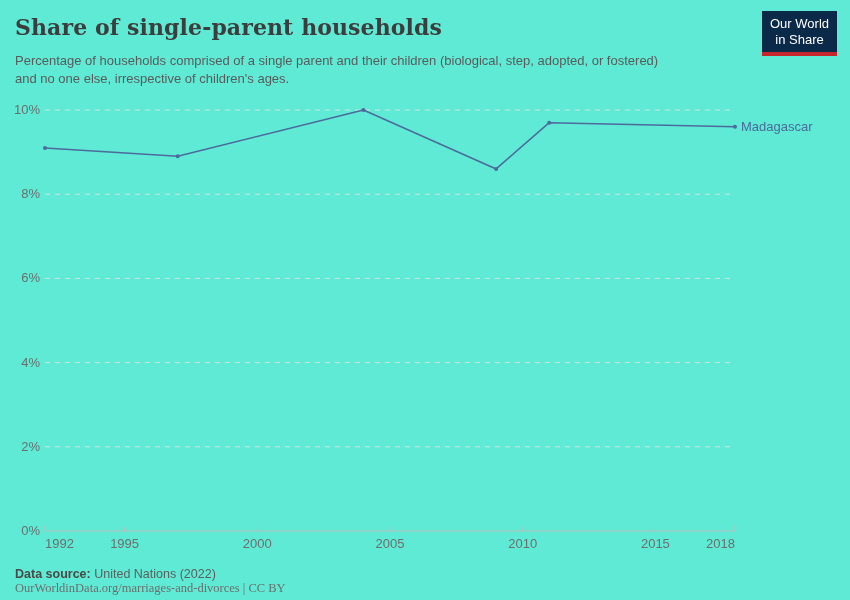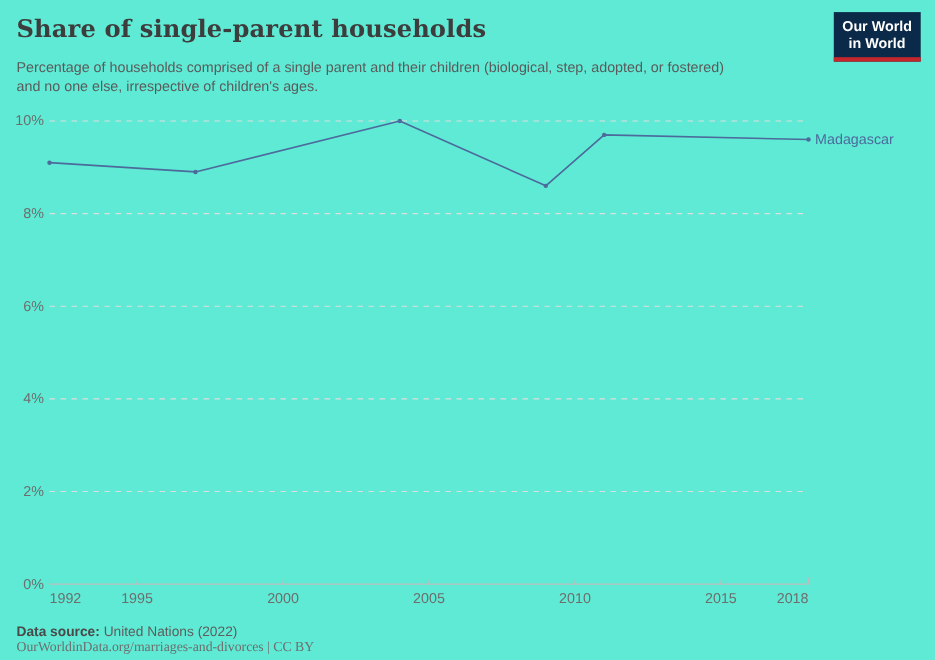--- a/index.html
+++ b/index.html
@@ -19,21 +19,21 @@
   .subtitle{
     position:absolute;left:15px;top:52px;margin:0;
     max-width:668px;
     font-size:13px;line-height:1.4;color:#5b5b5b;
   }
   .logo{
     position:absolute;top:11px;right:13px;
     background:#0b2948;
     border-bottom:4px solid #c5262c;
     color:#ffffff;
-    font-size:13px;font-weight:700;line-height:1.25;
+    font-size:13px;font-weight:400;line-height:1.25;
     padding:5px 8px 3px 8px;
     text-align:center;
     cursor:pointer;
   }
   .logo span{display:block;}
   svg.chart{position:absolute;left:0;top:0;}
   svg .ticklabel{font-family:"Liberation Sans",sans-serif;font-size:13px;fill:#6e6e6e;}
   svg .entitylabel{font-family:"Liberation Sans",sans-serif;font-size:13px;}
   .footer{
     position:absolute;left:15px;right:15px;top:567px;
@@ -47,21 +47,21 @@
 <body>
 
 <div class="page">
 
   <h1 class="title">Share of single-parent households</h1>
 
   <p class="subtitle">Percentage of households comprised of a single parent and their children (biological, step, adopted, or fostered) and no one else, irrespective of children's ages.</p>
 
   <div class="logo">
     <span>Our World</span>
-    <span>in World</span>
+    <span>in Share</span>
   </div>
 
   <svg class="chart" id="chart-svg" width="850" height="600" viewBox="0 0 850 600">
       <text x="40" y="535" text-anchor="end" class="ticklabel">0%</text>
       <line x1="45" x2="735" y1="446.8" y2="446.8" stroke="#dedede" stroke-width="1" stroke-dasharray="5,5"></line>
       <text x="40" y="450.8" text-anchor="end" class="ticklabel">2%</text>
       <line x1="45" x2="735" y1="362.6" y2="362.6" stroke="#dedede" stroke-width="1" stroke-dasharray="5,5"></line>
       <text x="40" y="366.6" text-anchor="end" class="ticklabel">4%</text>
       <line x1="45" x2="735" y1="278.4" y2="278.4" stroke="#dedede" stroke-width="1" stroke-dasharray="5,5"></line>
       <text x="40" y="282.4" text-anchor="end" class="ticklabel">6%</text>

